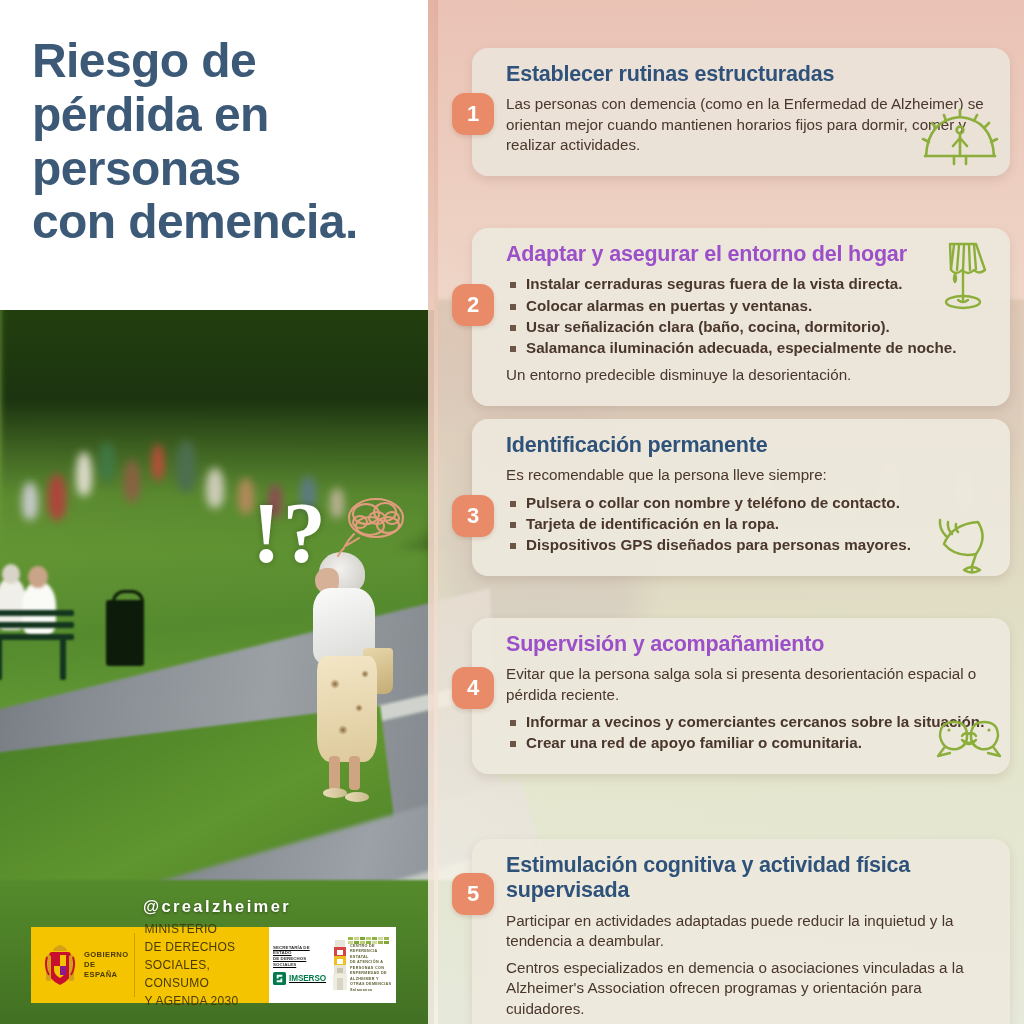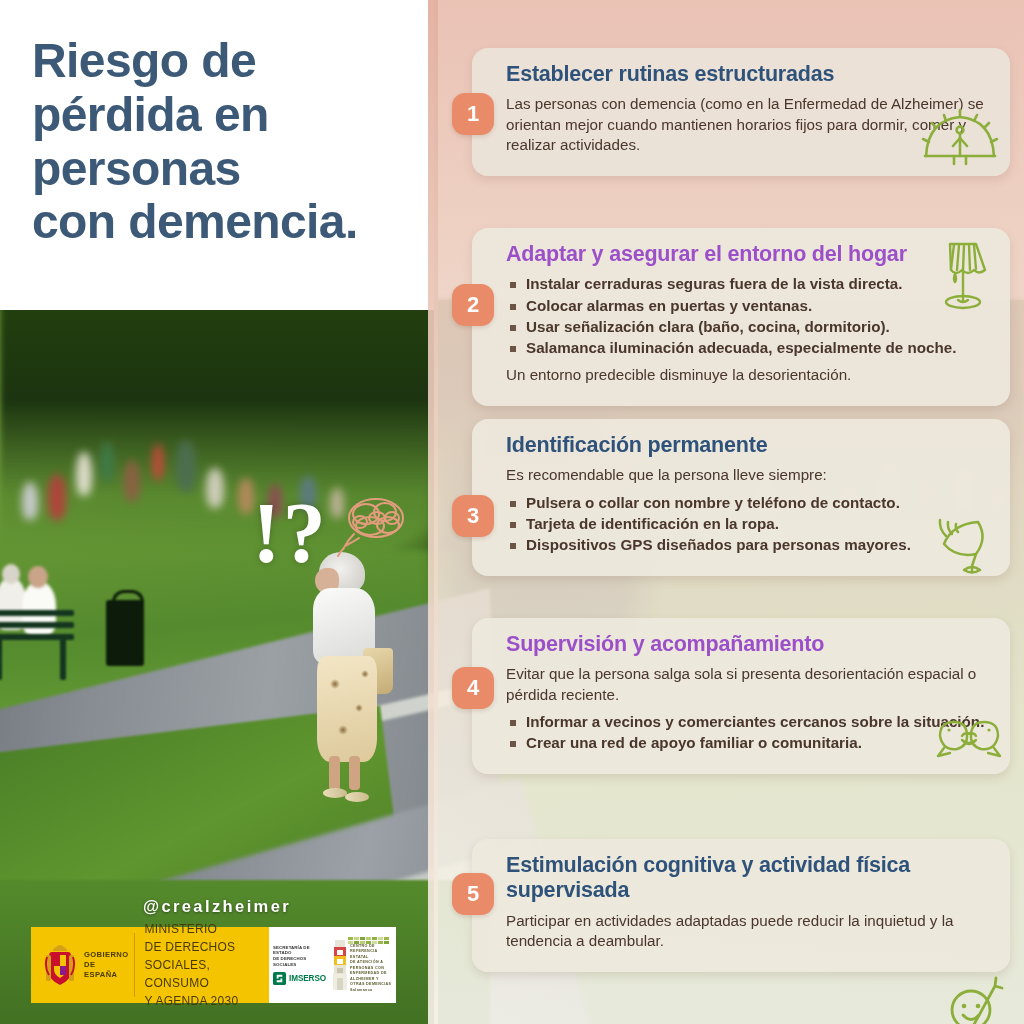--- a/index.html
+++ b/index.html
@@ -256,20 +256,21 @@
     font-weight: bold; line-height: 1.28; letter-spacing: .4px;
   }
   .min-text {
     margin-left: 16px; color: #4a3a00; font-size: 12px;
     line-height: 1.5; letter-spacing: .25px;
   }
   .logo-white {
     background: #fff; flex: 0 0 60px;
     display: flex; flex-direction: column; justify-content: center;
     padding: 20px 4px;
+    text-decoration: underline;
   }
   .sec-text { font-size: 4.4px; font-weight: bold; color: #333; line-height: 1.3; letter-spacing: .1px; }
   .imserso-row { display: flex; align-items: center; margin-top: 5px; gap: 3px; }
   .imserso-mark { width: 13px; height: 13px; flex: 0 0 auto; }
   .imserso-word { font-size: 8.2px; font-weight: bold; color: #007a4a; letter-spacing: -.1px; }
   .logo-crea {
     background: #fff; flex: 0 0 66px;
     display: flex; align-items: center; padding: 2px 2px;
   }
   .crea-tower { width: 16px; height: 50px; flex: 0 0 auto; }
@@ -456,20 +457,21 @@
         <path d="M62 38 l6 8 l-12 -3"></path>
         <path d="M30 30 q7 6 14 0 q-7 8 -14 0 z" fill="#8cae3a"></path>
       </g>
     </svg>
   </div>
 
   <div class="badge" style="top:873px;">5</div>
   <div class="card light" style="top:803px;margin-top:36px;">
     <h2 class="h-blue">Estimulación cognitiva y actividad física supervisada</h2>
     <p>Participar en actividades adaptadas puede reducir la inquietud y la tendencia a deambular.</p>
+    <p>Centros especializados en demencia o asociaciones vinculadas a la Alzheimer's Association ofrecen programas y orientación para cuidadores.</p>
     <svg class="card-icon" style="right:-6px; bottom:-96px; width:78px; height:108px;" viewBox="0 0 78 108">
       <g fill="none" stroke="#8cae3a" stroke-width="2.8" stroke-linecap="round" stroke-linejoin="round">
         <circle cx="33" cy="50" r="19"></circle>
         <circle cx="26" cy="46" r="2.3" fill="#8cae3a" stroke="none"></circle>
         <circle cx="40" cy="46" r="2.3" fill="#8cae3a" stroke="none"></circle>
         <path d="M25 55 q8 9 16 0"></path>
         <path d="M33 69 v26"></path>
         <path d="M33 74 l-19 20 M14 94 l-4 -5 M14 94 l6 -2"></path>
         <path d="M33 70 l24 -44 M57 26 l1 -8 M57 26 l7 2"></path>
         <path d="M33 95 l-8 13 M33 95 l8 13"></path>

